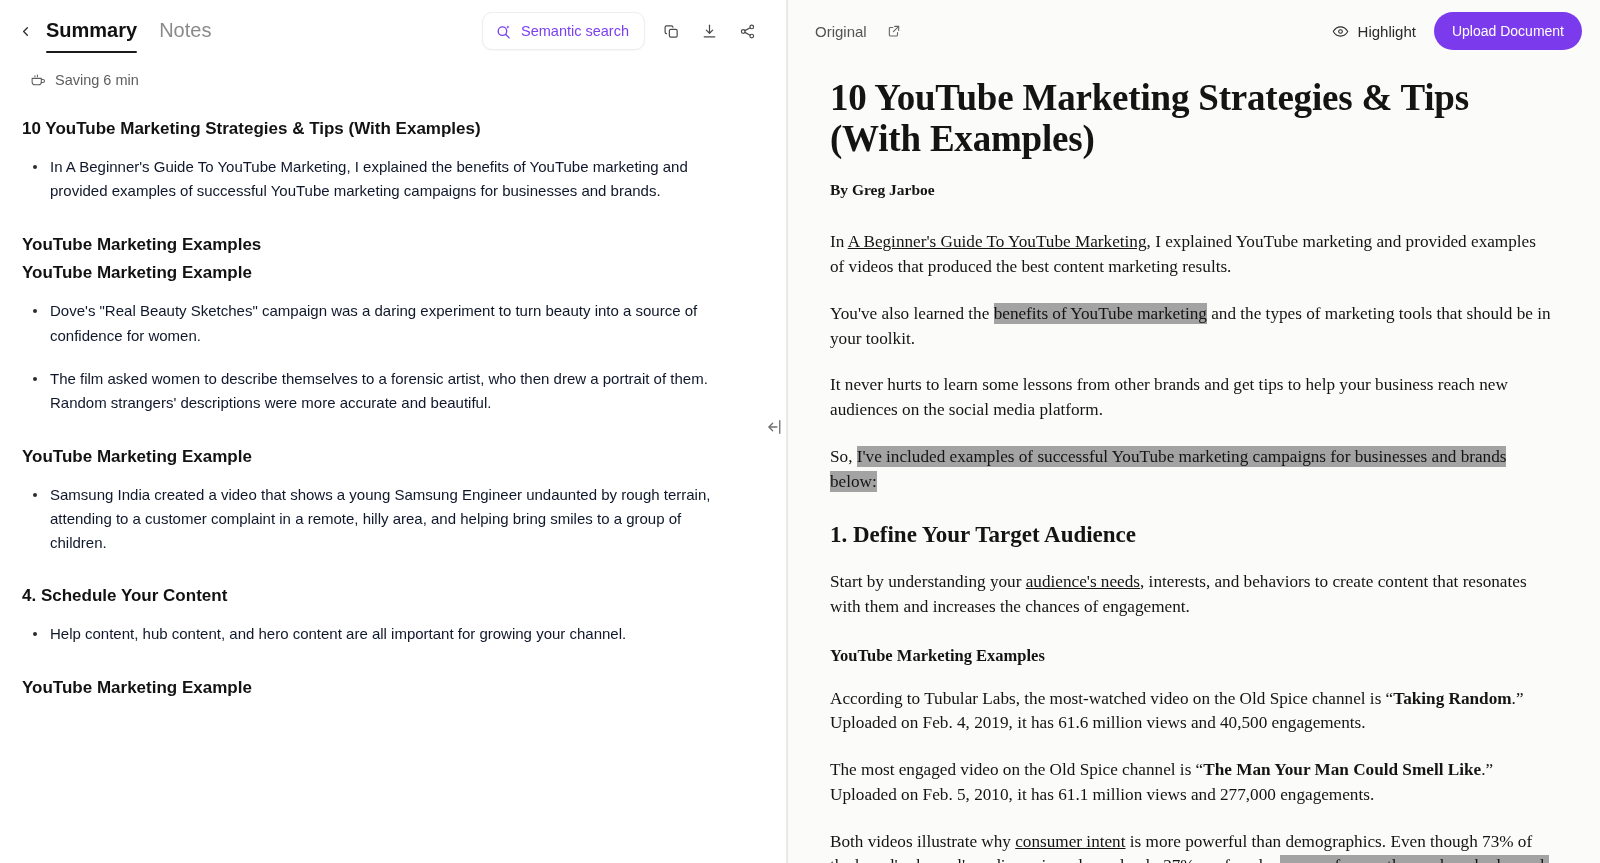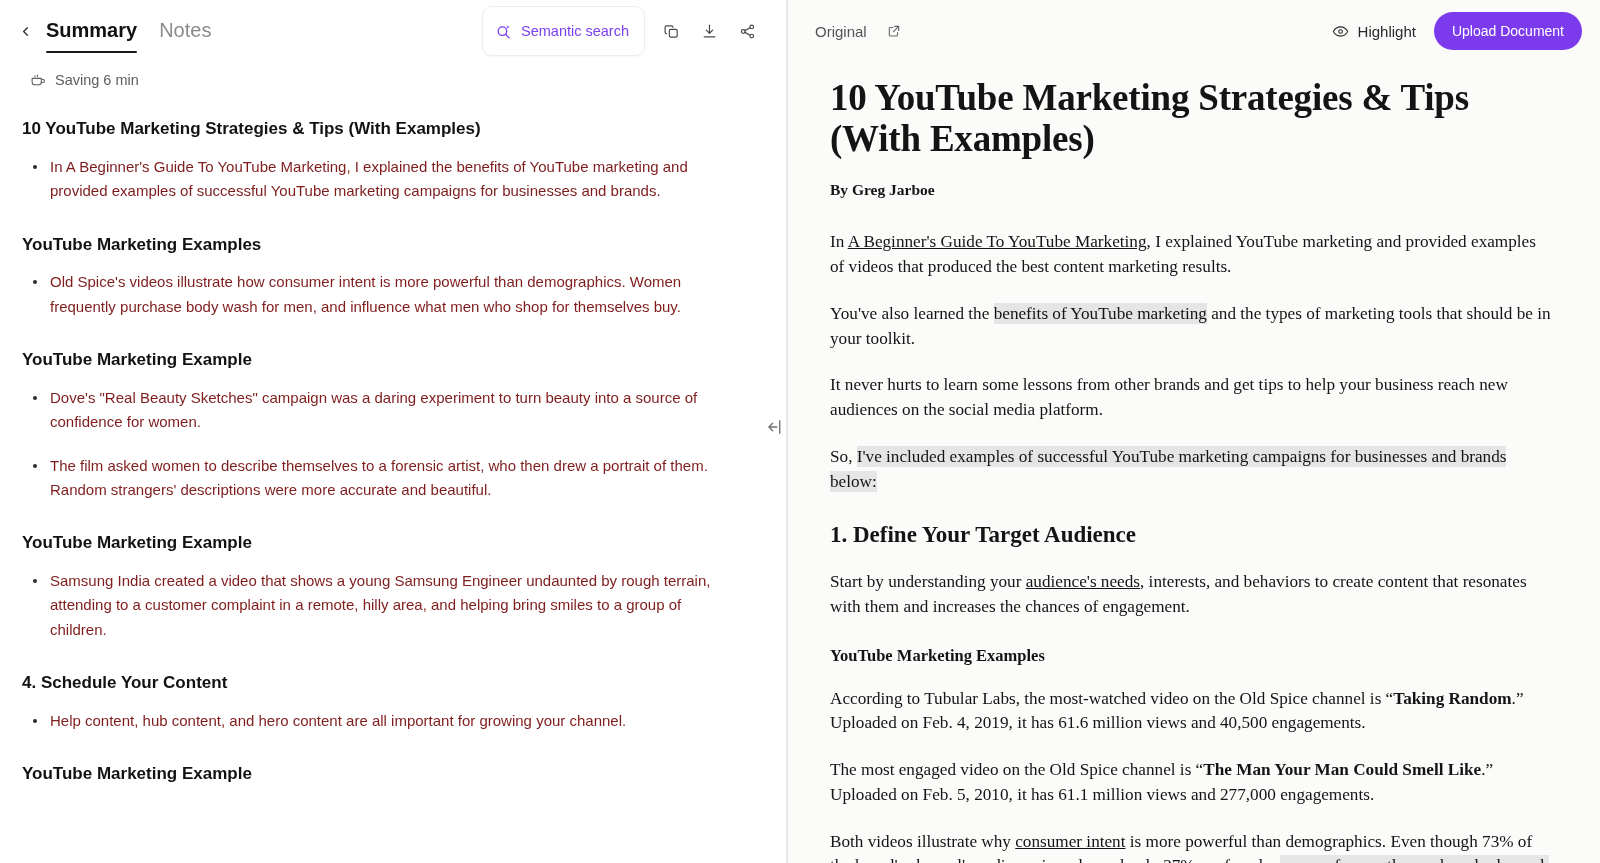--- a/index.html
+++ b/index.html
@@ -81,21 +81,21 @@
     color: #8a8a8a;
     font-weight: 400;
   }
 
   .toolbar-spacer { flex: 1 1 auto; }
 
   .semantic-btn {
     display: flex;
     align-items: center;
     gap: 9px;
-    height: 50px;
+    height: 38px;
     padding: 0 15px 0 12px;
     border: 1px solid #ededf2;
     border-radius: 10px;
     background: #ffffff;
     cursor: pointer;
     box-shadow: 0 1px 2px rgba(16,16,40,0.04);
   }
   .semantic-label {
     font-size: 14.5px;
     color: #7b3ff2;
@@ -151,21 +151,21 @@
   .sum-list {
     list-style: none;
     margin: 0 0 34px 0;
     padding: 0;
   }
   .sum-list li {
     position: relative;
     padding-left: 28px;
     font-size: 15px;
     line-height: 1.62;
-    color: #7f1d1d;
+    color: #0f172a;
     margin-bottom: 19px;
   }
   .sum-list li:last-child { margin-bottom: 0; }
   .sum-list li::before {
     content: "";
     position: absolute;
     left: 11px;
     top: 10px;
     width: 4px;
     height: 4px;
@@ -287,21 +287,21 @@
     font-size: 16.5px;
     font-weight: 700;
     margin: 26px 0 21px 0;
   }
   .doc-link {
     text-decoration: underline;
     color: inherit;
     cursor: pointer;
   }
   mark.hl {
-    background: #e5e5e5;
+    background: #a3a3a3;
     color: inherit;
     padding: 1px 0;
   }
   b.doc-b { font-weight: 700; }
 </style>
 </head>
 <body>
 
 <div class="app">
 
@@ -375,23 +375,20 @@
 
       <div class="sum-block">
         <div class="sum-h">10 YouTube Marketing Strategies &amp; Tips (With Examples)</div>
         <ul class="sum-list">
           <li>In A Beginner's Guide To YouTube Marketing, I explained the benefits of YouTube marketing and provided examples of successful YouTube marketing campaigns for businesses and brands.</li>
         </ul>
       </div>
 
       <div class="sum-block">
         <div class="sum-h">YouTube Marketing Examples</div>
-        <ul class="sum-list">
-          <li>Old Spice's videos illustrate how consumer intent is more powerful than demographics. Women frequently purchase body wash for men, and influence what men who shop for themselves buy.</li>
-        </ul>
       </div>
 
       <div class="sum-block">
         <div class="sum-h">YouTube Marketing Example</div>
         <ul class="sum-list">
           <li>Dove's "Real Beauty Sketches" campaign was a daring experiment to turn beauty into a source of confidence for women.</li>
           <li>The film asked women to describe themselves to a forensic artist, who then drew a portrait of them. Random strangers' descriptions were more accurate and beautiful.</li>
         </ul>
       </div>
 

